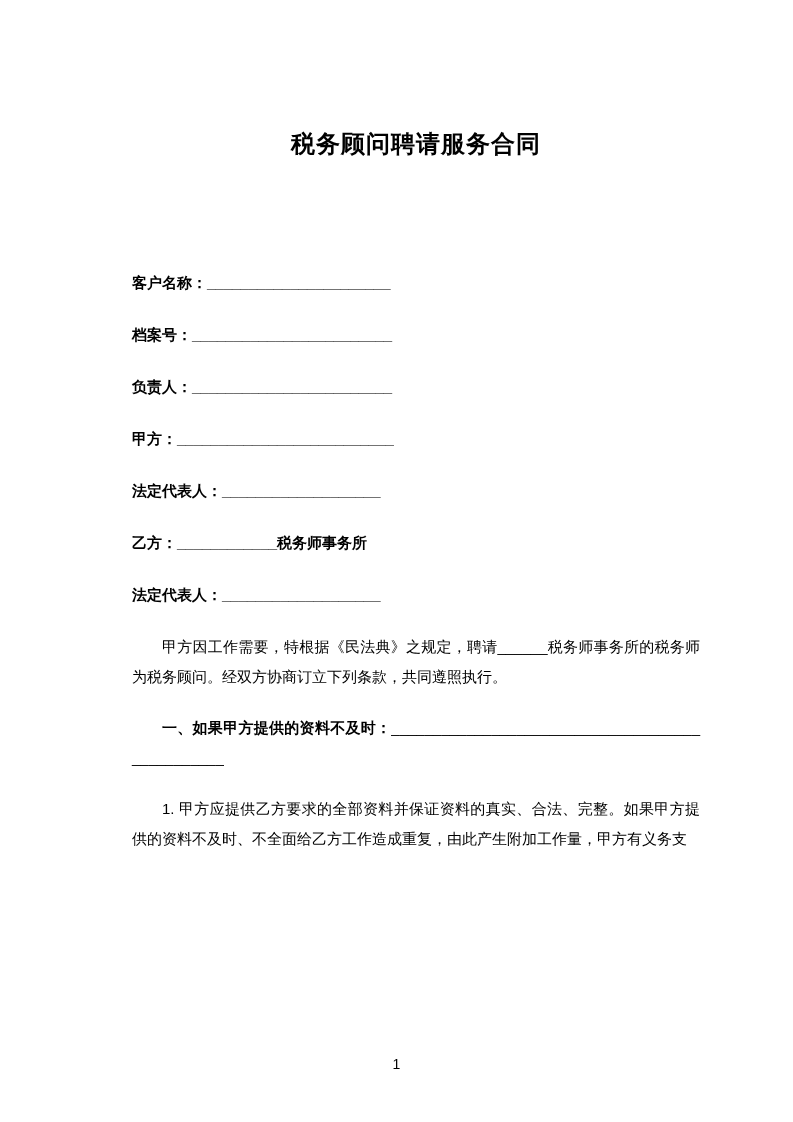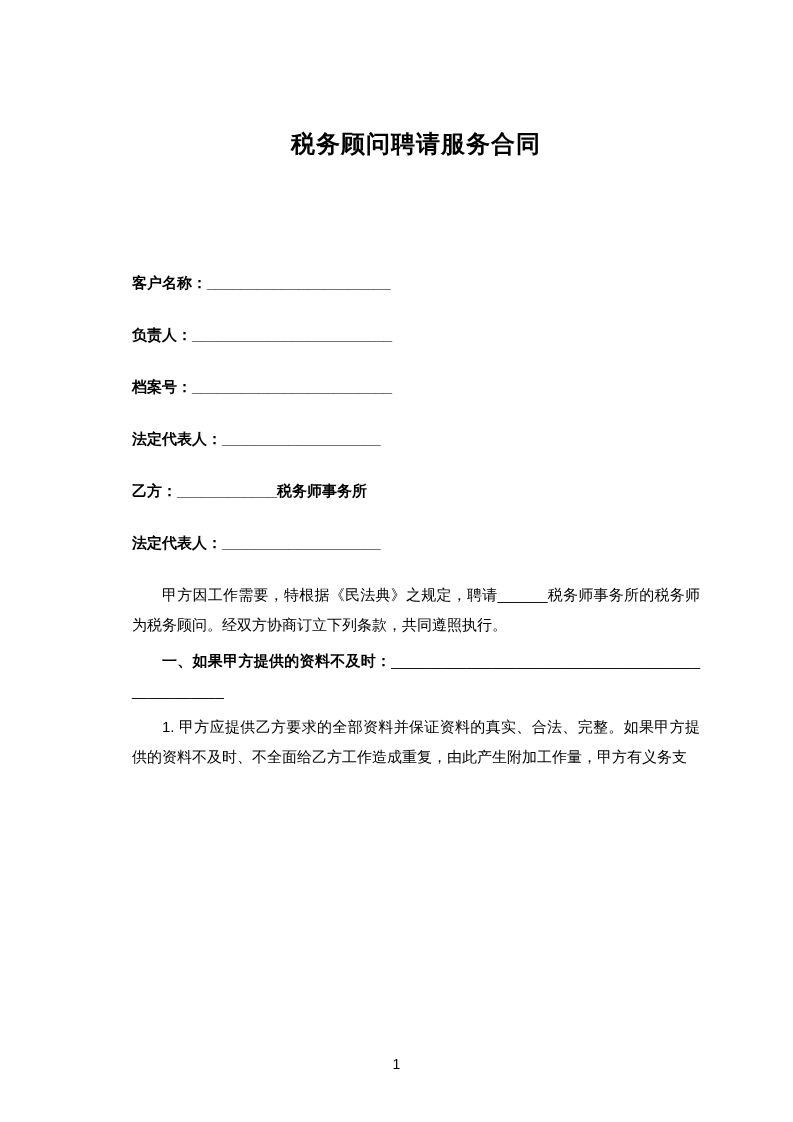--- a/index.html
+++ b/index.html
@@ -34,21 +34,21 @@
     font-size: 15px;
     line-height: 30px;
     margin-bottom: 22px;
     white-space: nowrap;
     font-weight: bold;
   }
   .para {
     font-size: 15px;
     line-height: 30px;
     text-align: justify;
-    margin: 6px 0 0 0;
+    margin: 21px 0 0 0;
     word-break: break-all;
   }
   .indent { text-indent: 2em; }
   .bold { font-weight: bold; }
   .blank { white-space: normal; }
   .page-number {
     position: absolute;
     bottom: 50px;
     left: 0;
     width: 793px;
@@ -64,27 +64,30 @@
   <h1 class="doc-title">税务顾问聘请服务合同</h1>
 
   <div>
 
     <div class="field-row">
       <span>客户名称：</span><span class="blank">______________________</span><span></span>
     </div>
 
 
     <div class="field-row">
+      <span>档案号：</span><span class="blank">________________________</span><span></span>
+    </div>
+
+    <div class="field-row">
       <span>负责人：</span><span class="blank">________________________</span><span></span>
     </div>
 
     <div class="field-row">
-      <span>档案号：</span><span class="blank">________________________</span><span></span>
+      <span>甲方：</span><span class="blank">__________________________</span><span></span>
     </div>
-
 
     <div class="field-row">
       <span>法定代表人：</span><span class="blank">___________________</span><span></span>
     </div>
 
     <div class="field-row">
       <span>乙方：</span><span class="blank">____________</span><span>税务师事务所</span>
     </div>
 
     <div class="field-row">

